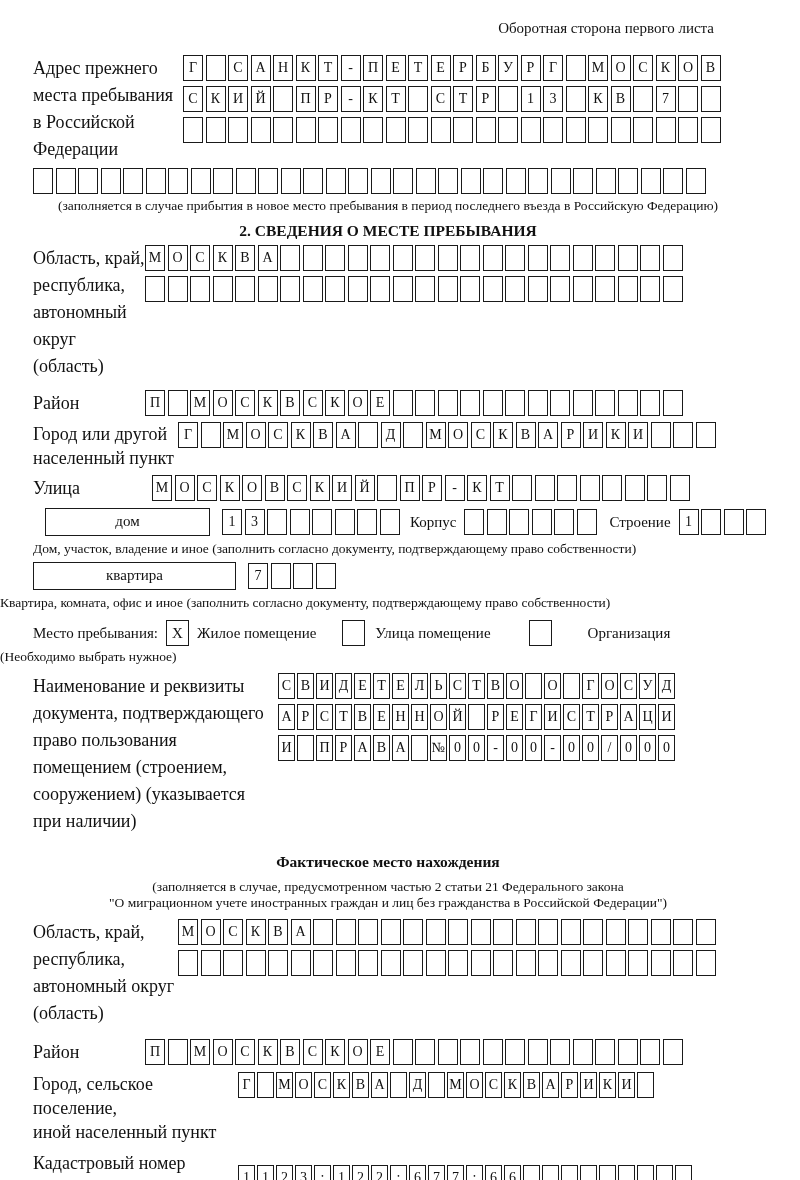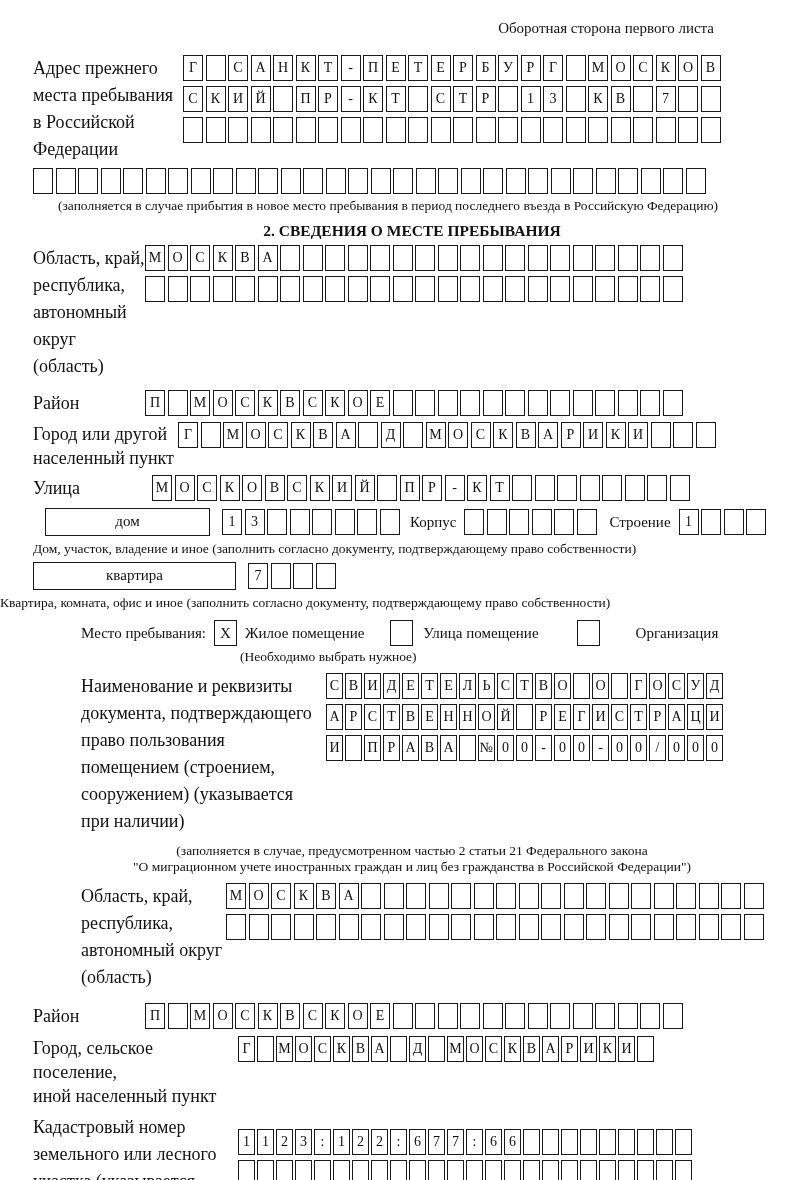--- a/index.html
+++ b/index.html
@@ -29,21 +29,21 @@
     display:inline-block; height:28px; border:1.7px solid #1a1a1a;
     text-align:center; font-size:15px; line-height:25px; vertical-align:middle;
   }
   .inline-txt { font-size:15px; line-height:28px; }
   .chk {
     display:inline-block; width:23px; height:26px; border:1.6px solid #1a1a1a;
     text-align:center; font-size:15px; line-height:24px;
   }
   .stamp-box { margin:20px 0 0 395px; width:357px; height:176px; border:2px solid #1a1a1a; }
   .mt2{margin-top:2px;} .mt4{margin-top:4px;} .mt5{margin-top:5px;}
-  .mt6{margin-top:6px;} .mt8{margin-top:8px;padding-left:48px;} .mt10{margin-top:10px;}
+  .mt6{margin-top:6px;} .mt8{margin-top:8px;} .mt10{margin-top:10px;}
   .mt12{margin-top:12px;} .mt18{margin-top:18px;}
   .gap8{width:8px;} .gap12{width:12px;} .gap10{width:10px;}
   .rows-offset { margin-top:15px; }
   .spread { margin-top:10px; }
 </style>
 </head>
 <body>
 
 <div class="page">
 
@@ -379,21 +379,21 @@
     <span class="inline-txt">Жилое помещение</span>
     <span style="width:26px;"></span>
     <span class="chk"></span>
     <span class="gap10"></span>
     <span class="inline-txt">Улица помещение</span>
     <span style="width:38px;"></span>
     <span class="chk"></span>
     <span style="width:36px;"></span>
     <span class="inline-txt">Организация</span>
   </div>
-  <div class="note mt2" style="margin-left:240px;">(Необходимо выбрать нужное)</div>
+  <div class="note mt2" style="">(Необходимо выбрать нужное)</div>
 
   <div class="flexrow mt8">
     <div class="lbl w245">Наименование и реквизиты
 документа, подтверждающего
 право пользования
 помещением (строением,
 сооружением) (указывается
 при наличии)</div>
     <div>
       <div class="gridrow">
@@ -461,20 +461,21 @@
           <span class="cell sm">0</span>
           <span class="cell sm">0</span>
           <span class="cell sm">/</span>
           <span class="cell sm">0</span>
           <span class="cell sm">0</span>
           <span class="cell sm">0</span>
         </div>
     </div>
   </div>
 
+  <div class="h-bold mt18">Фактическое место нахождения</div>
   <div class="note-center mt8">(заполняется в случае, предусмотренном частью 2 статьи 21 Федерального закона
 "О миграционном учете иностранных граждан и лиц без гражданства в Российской Федерации")</div>
 
   <div class="flexrow mt8">
     <div class="lbl w145">Область, край,
 республика,
 автономный округ
 (область)</div>
     <div>
       <div class="gridrow">

